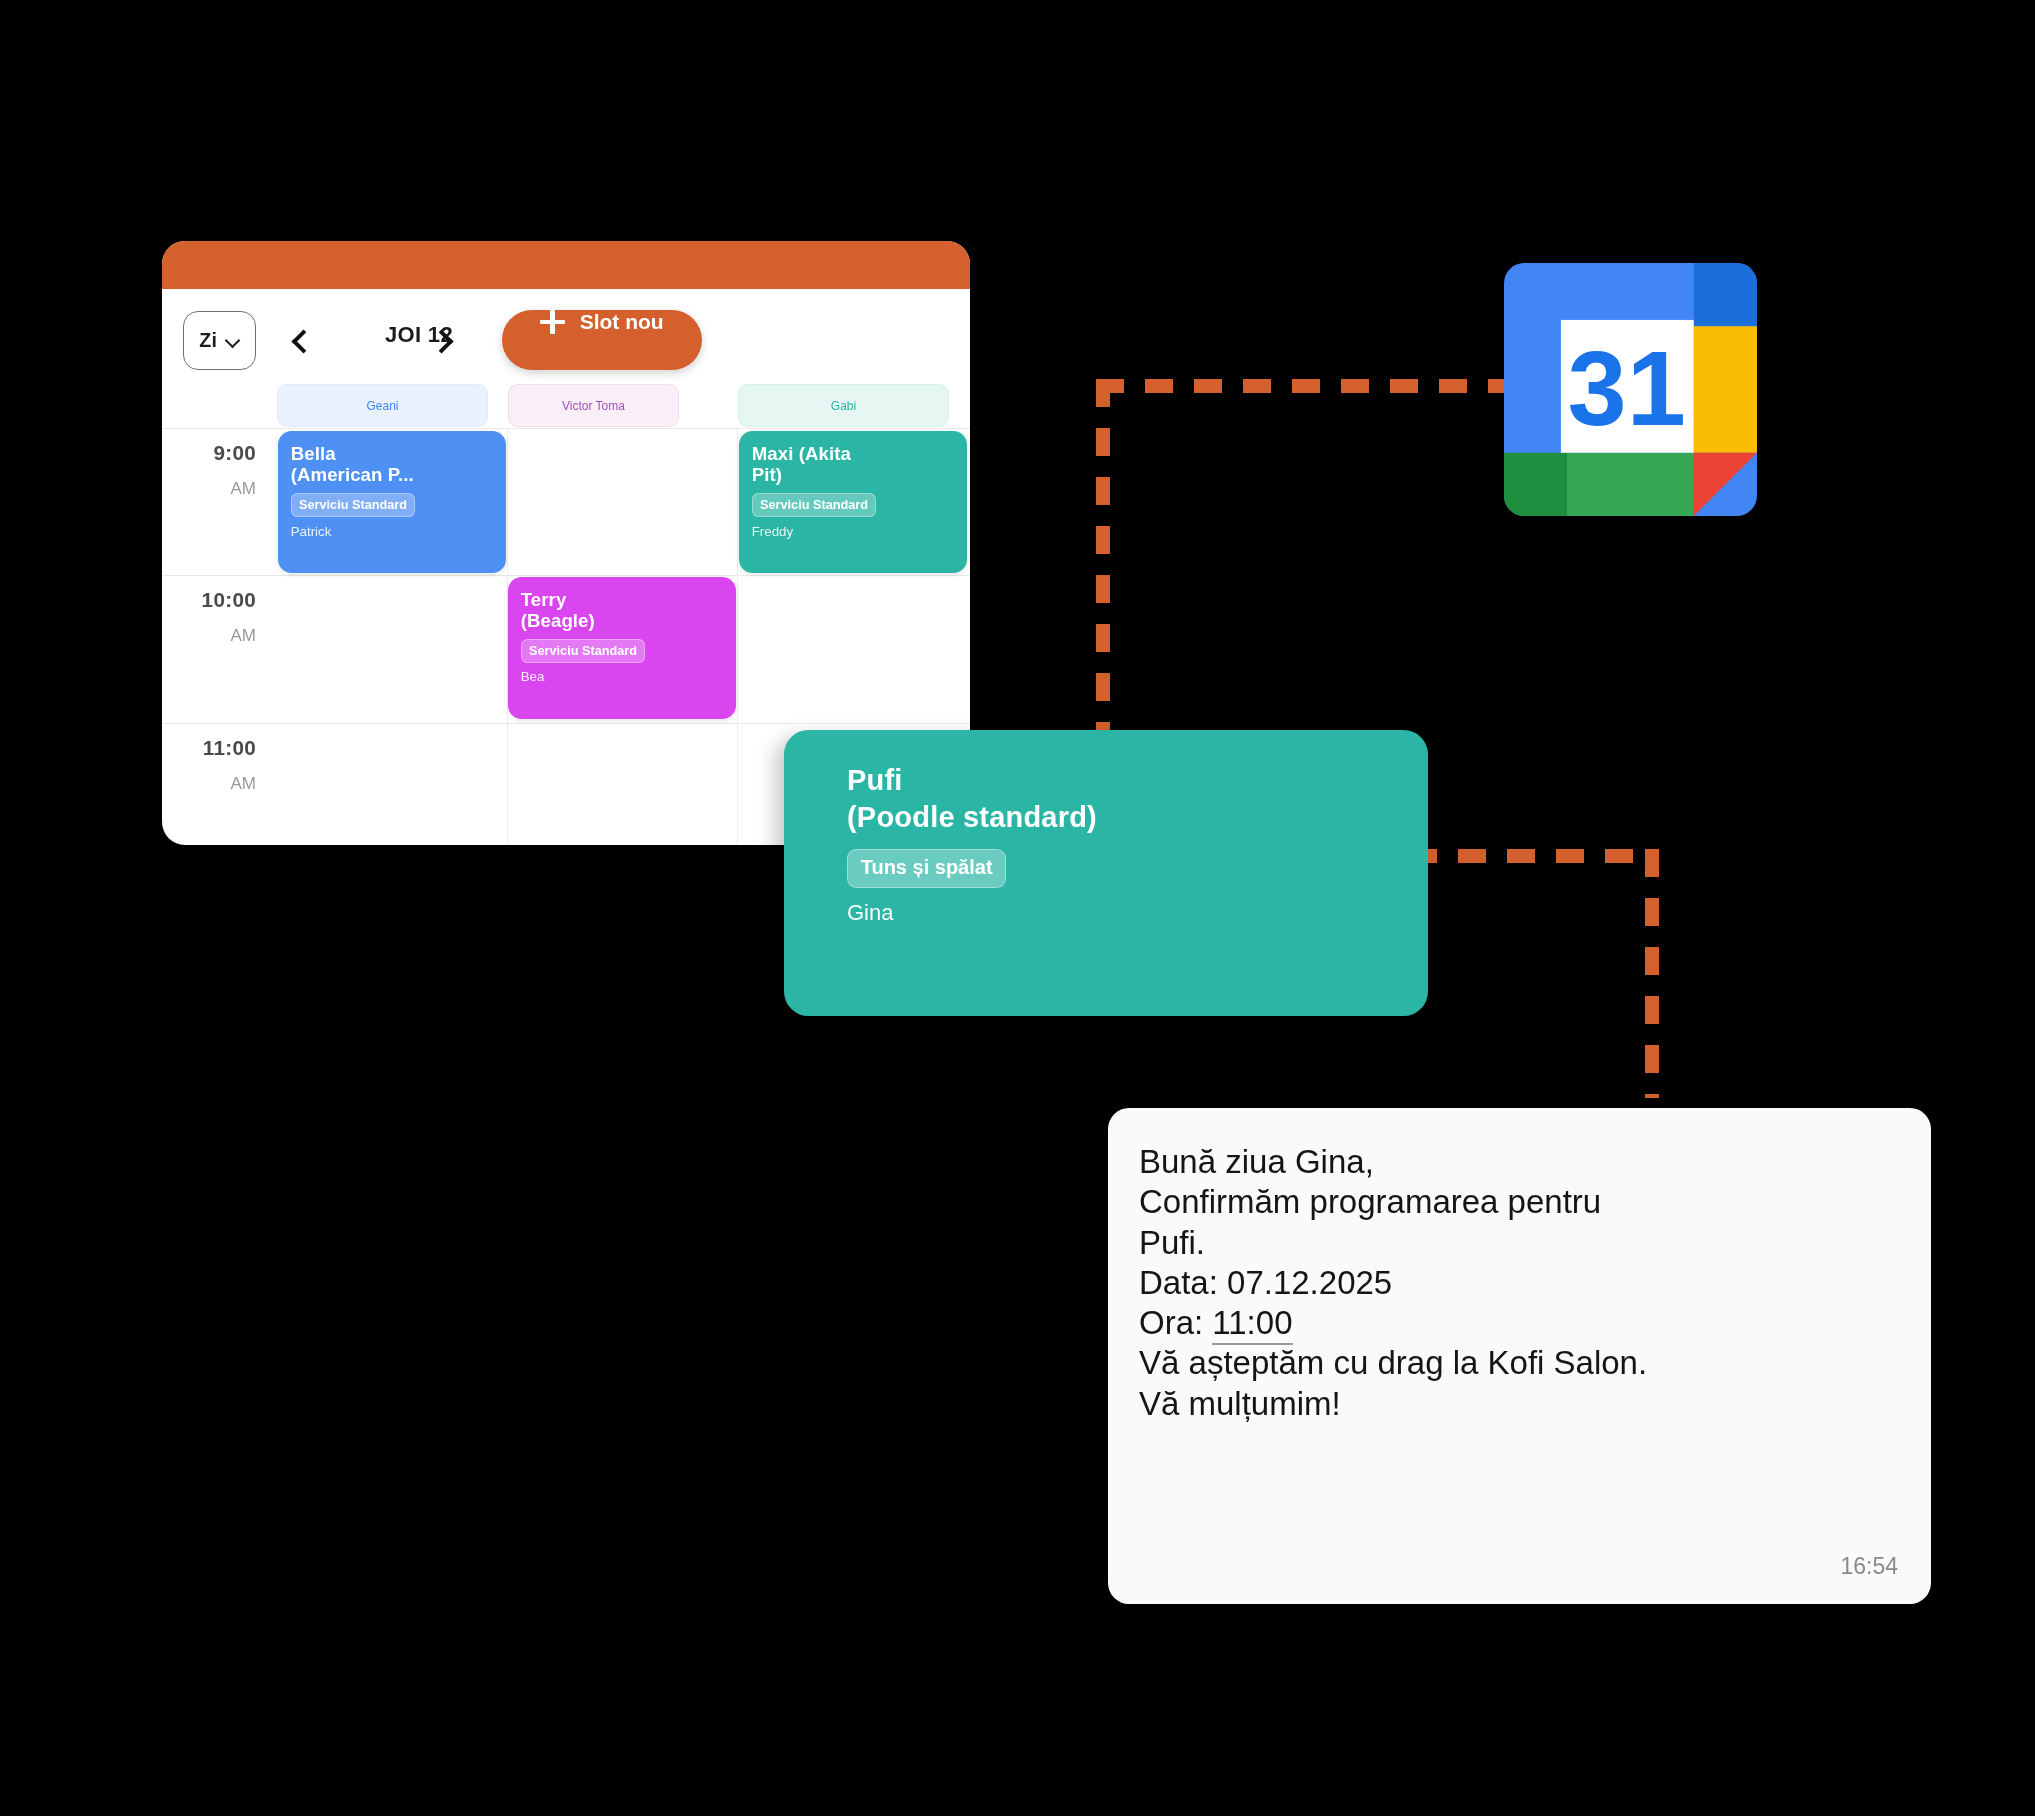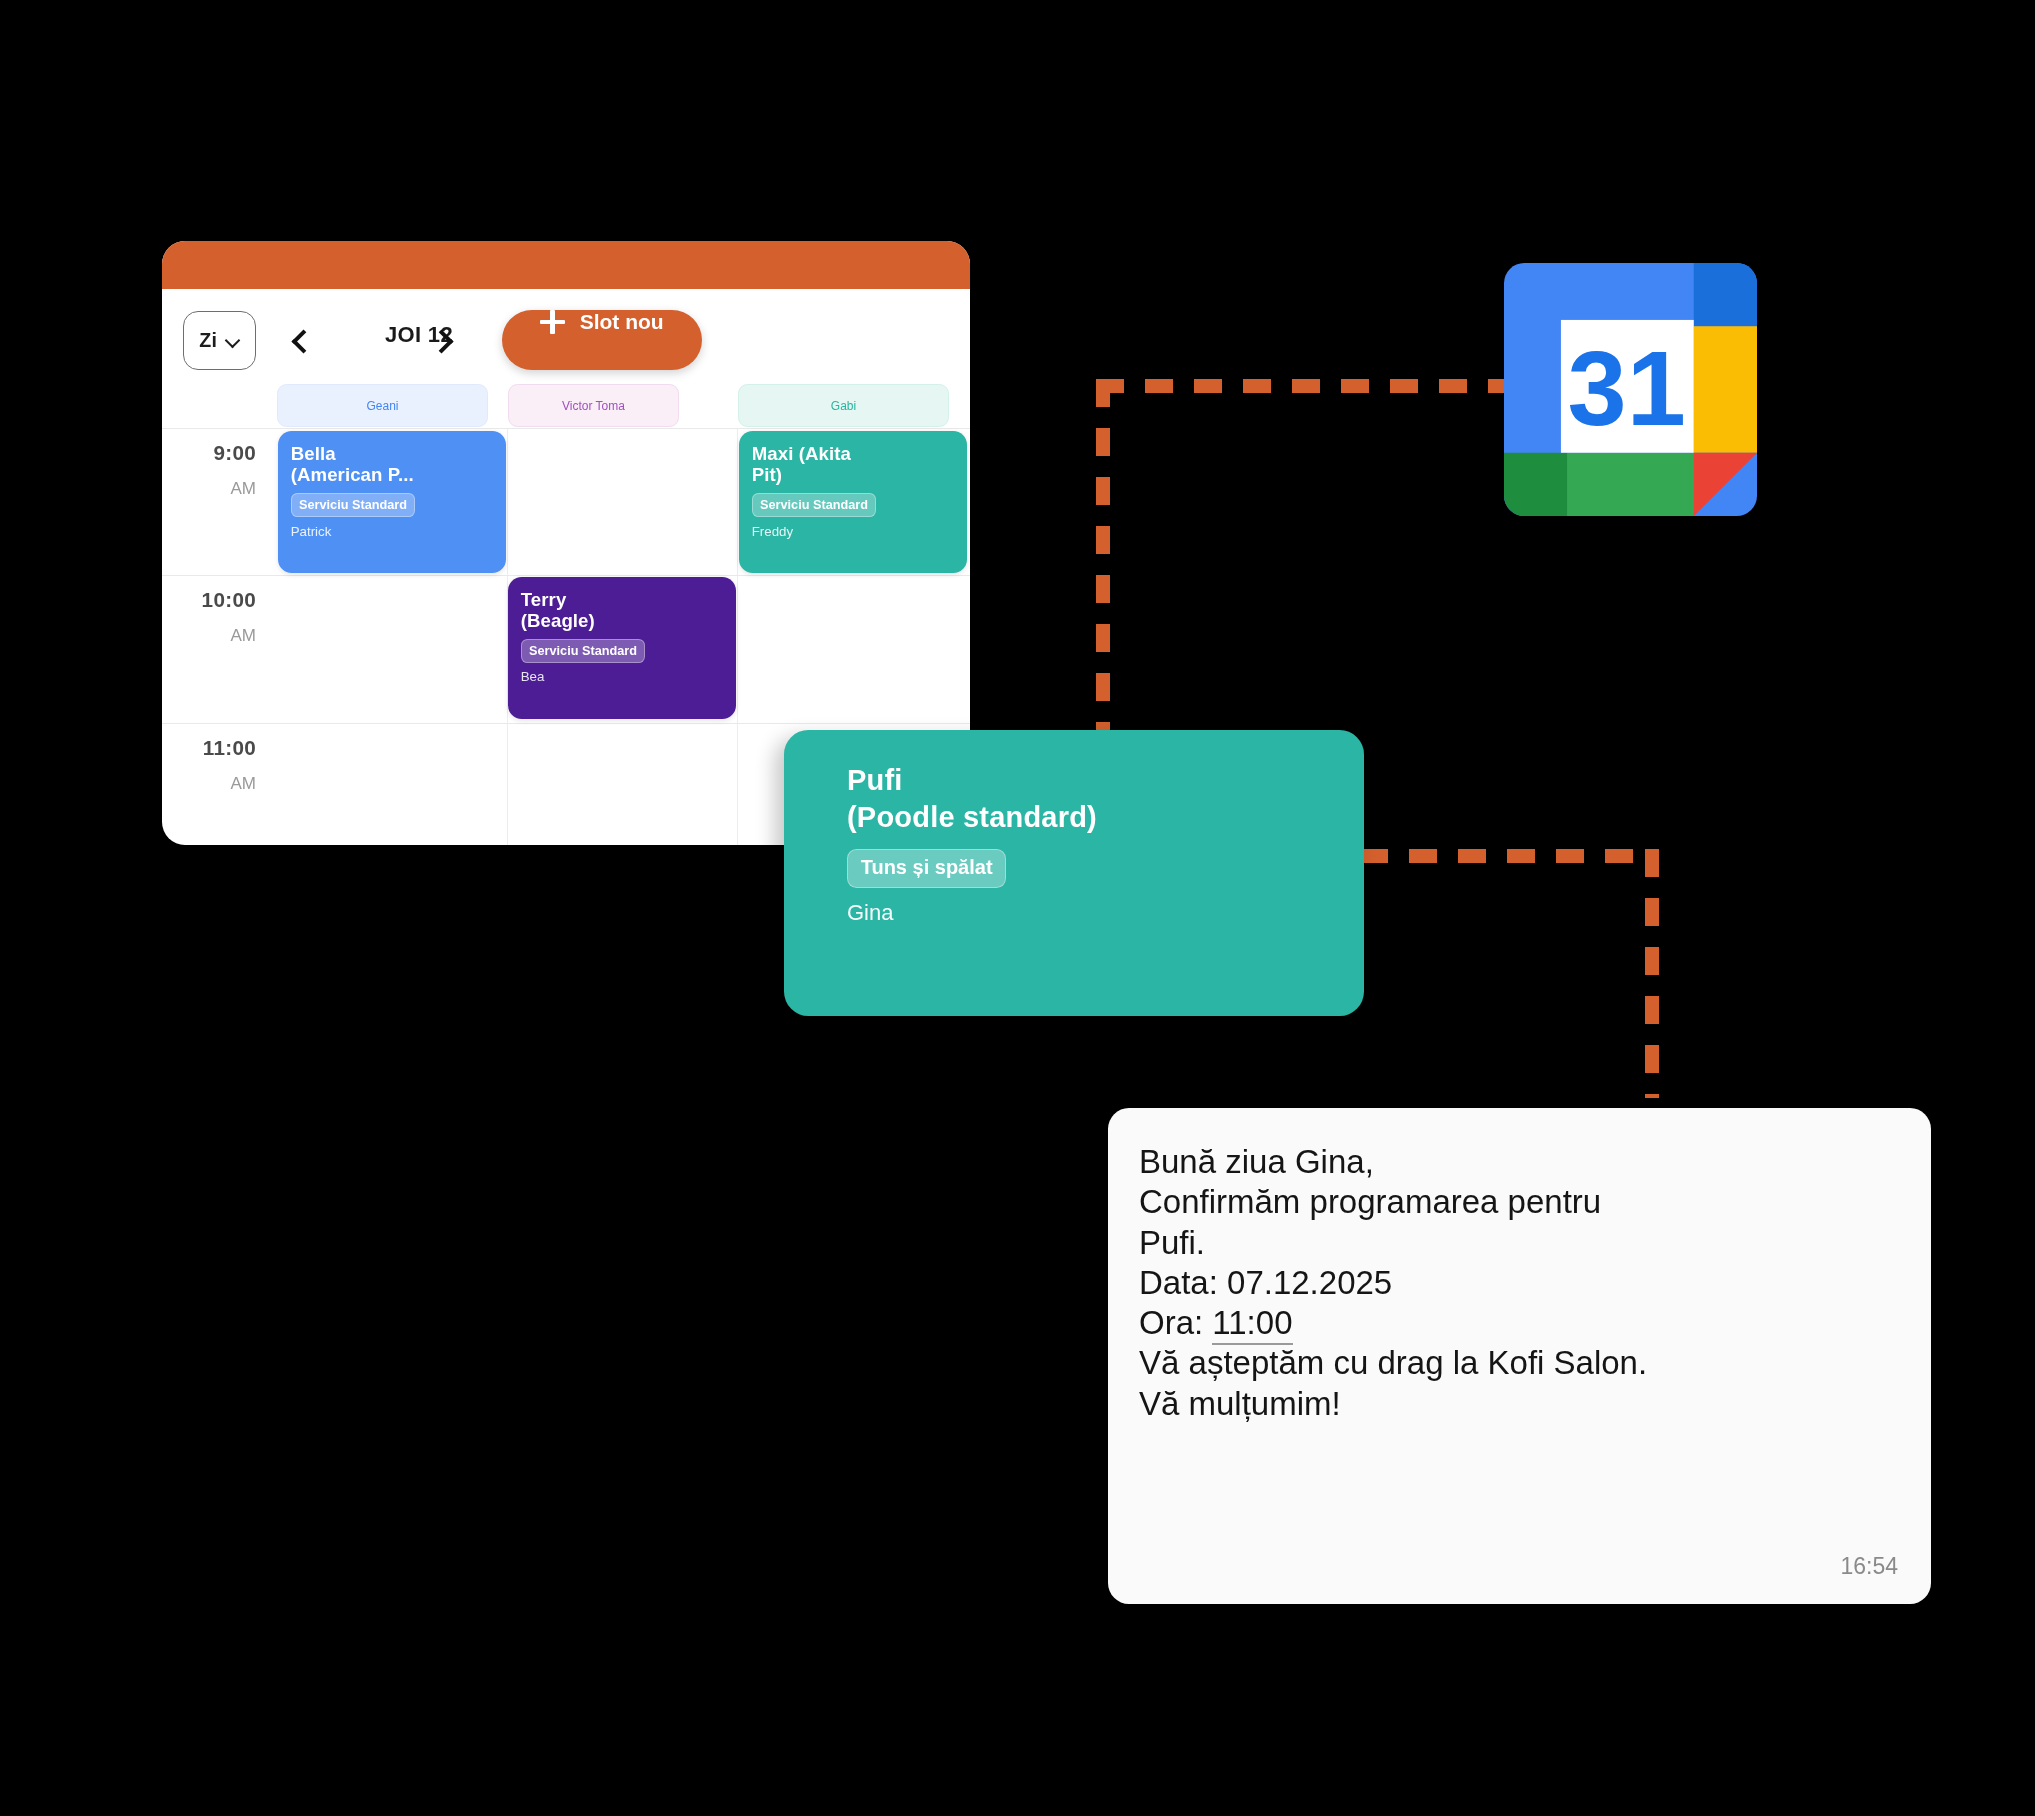--- a/index.html
+++ b/index.html
@@ -134,26 +134,26 @@
     background: rgba(255,255,255,.28);
     border: 1.1px solid rgba(255,255,255,.34);
     color:#fff;
   }
   .evt .who {
     margin-top:6.4px; font-size:13.3px; font-weight:400;
     color: rgba(255,255,255,.88);
   }
   .evt.blue  { background:#4f90f5; }
   .evt.teal  { background:#2ab5a5; }
-  .evt.purple{ background:#4c1d95; }
+  .evt.purple{ background:#d946ef; }
 
   
   #pufi-card {
     position:absolute;
-    left:784px; top:730px; width:580px; height:286px;
+    left:784px; top:730px; width:644px; height:286px;
     background:#2ab5a5;
     border-radius:24.4px;
     box-shadow: -8.5px 7.4px 20px rgba(0,0,0,.22);
     padding: 32px 0 0 63px;
     color:#fff;
   }
   #pufi-card .pufi-title {
     font-size:29px; font-weight:700; line-height:1.26;
     white-space:pre-line;
     letter-spacing:0.2px;

